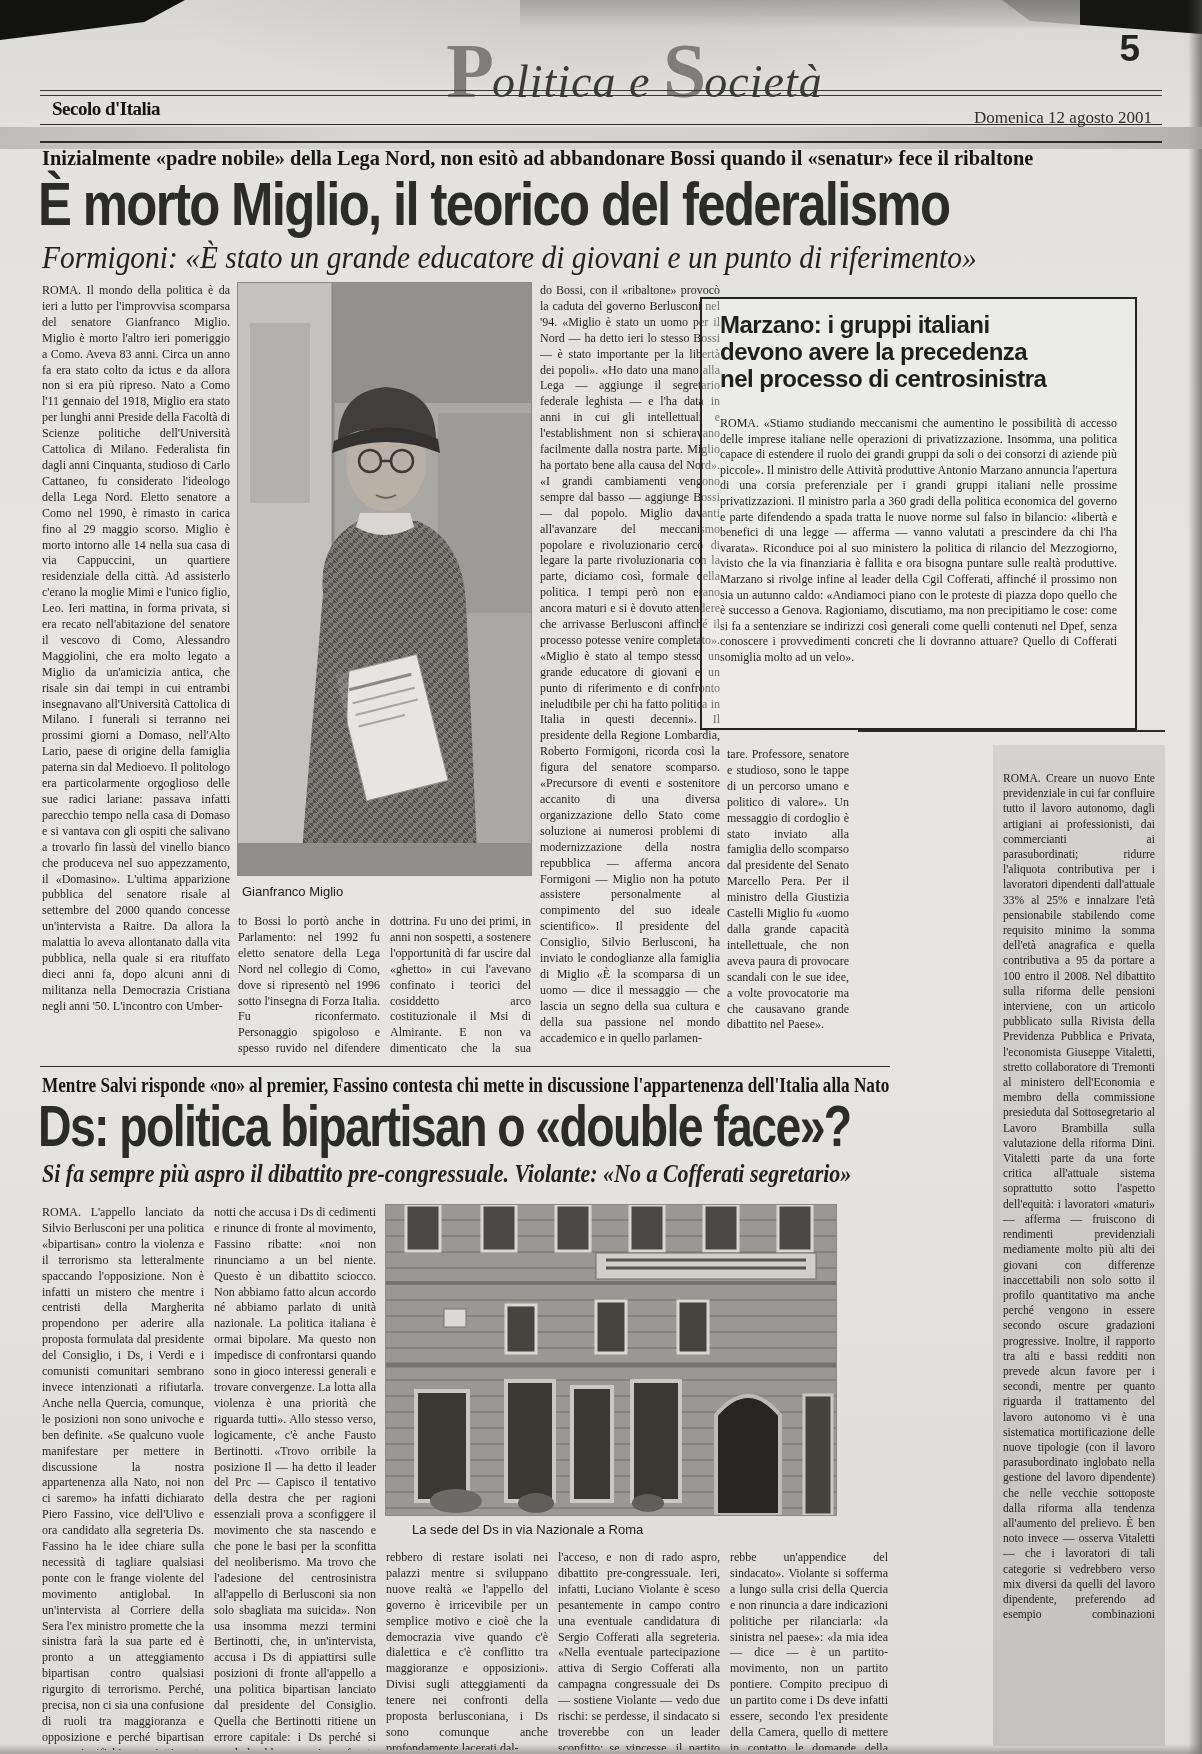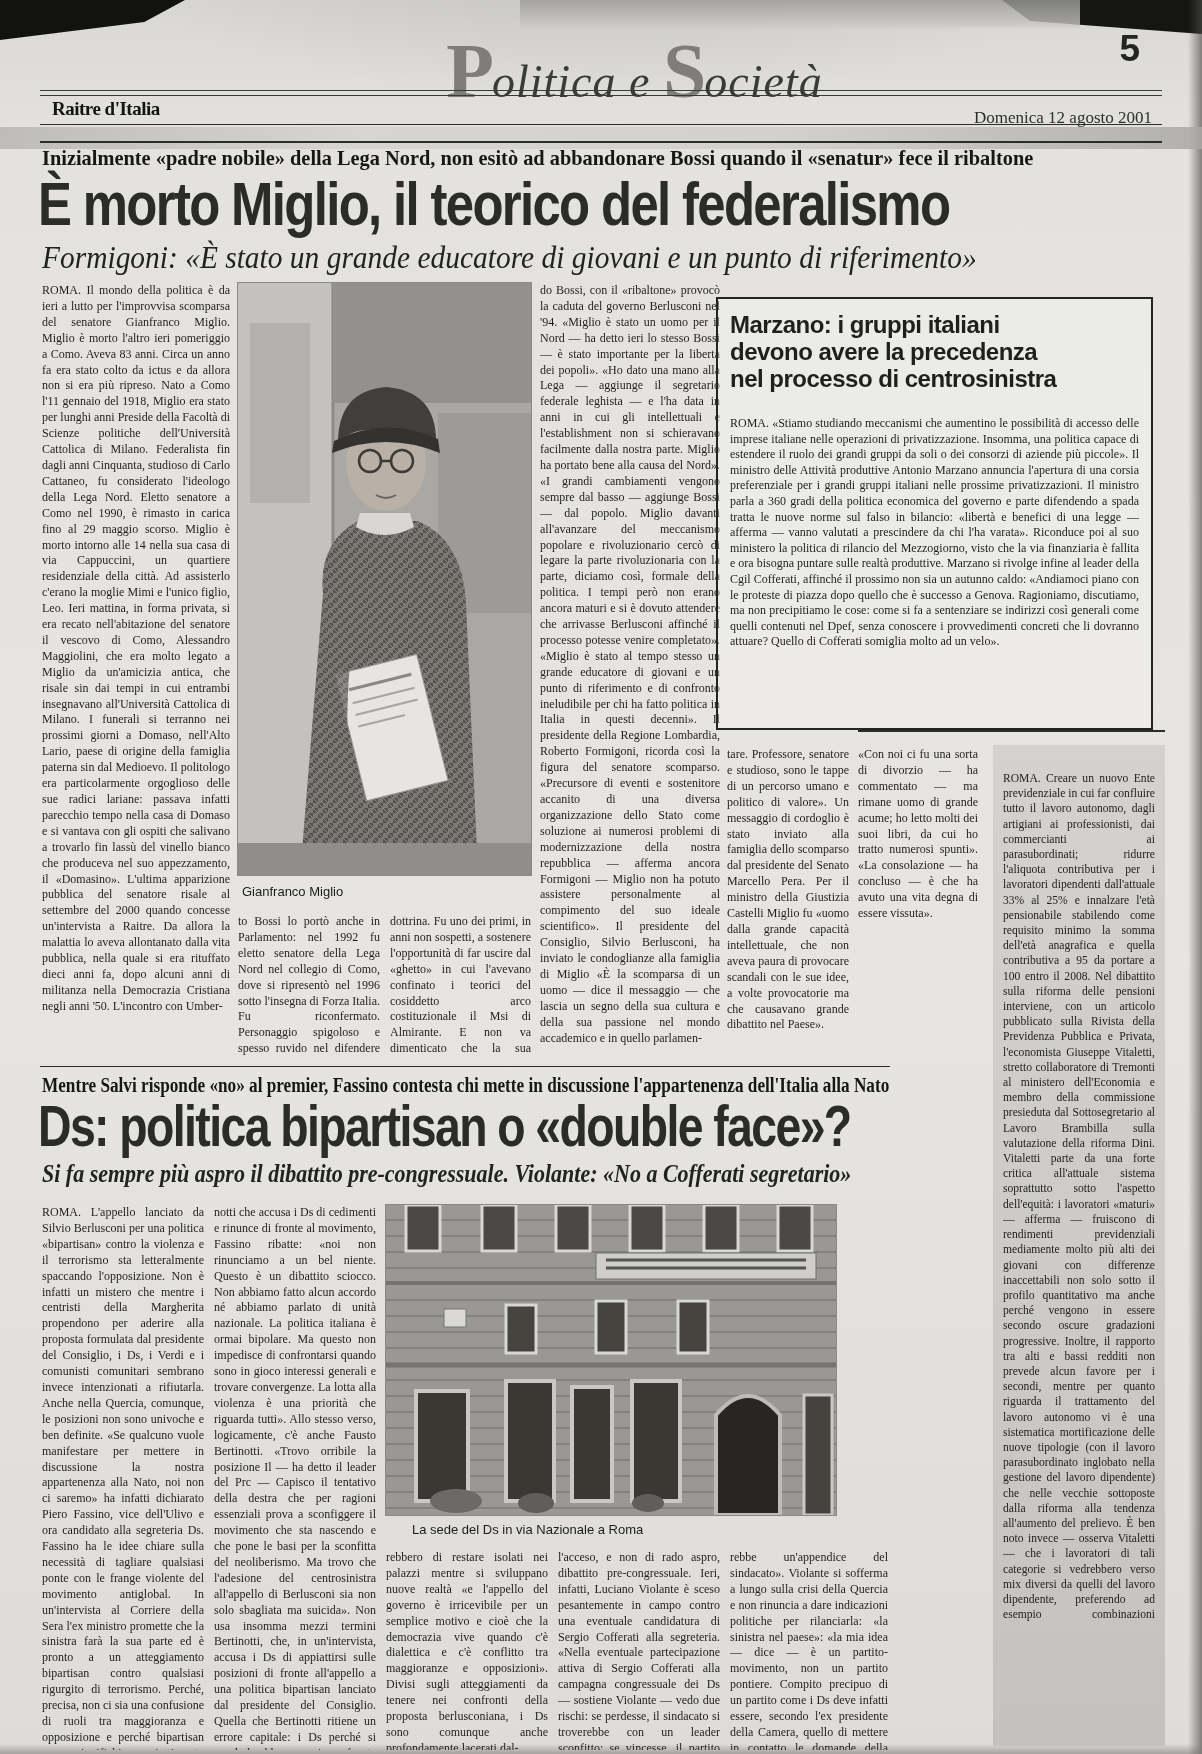--- a/index.html
+++ b/index.html
@@ -27,21 +27,21 @@
   .masthead{position:absolute;left:52px;top:98px;font-family:"Liberation Serif",serif;font-weight:bold;font-size:19px;letter-spacing:-0.5px;color:#141412;}
   .dateline{position:absolute;right:50px;top:108px;font-family:"Liberation Serif",serif;font-size:17px;color:#2e2e2c;z-index:3;}
   
   .kicker1{position:absolute;left:42px;top:146px;width:1130px;font-weight:bold;font-size:21px;white-space:nowrap;transform:scaleX(.97);transform-origin:0 50%;color:#171715;}
   .headline1{position:absolute;left:38px;top:168px;font-family:"Liberation Sans",sans-serif;font-weight:bold;font-size:62px;letter-spacing:-2px;white-space:nowrap;transform:scaleX(.82);transform-origin:0 0;color:#2b2b29;}
   .subhead1{position:absolute;left:42px;top:240px;font-style:italic;font-size:31px;white-space:nowrap;transform:scaleX(.95);transform-origin:0 0;color:#222220;}
   .bodytext{position:absolute;font-size:12px;line-height:15.9px;text-align:justify;overflow:hidden;color:#201f1d;}
   .caption{position:absolute;font-family:"Liberation Sans",sans-serif;font-weight:normal;font-size:13px;color:#1c1c1a;}
   .photo{position:absolute;background:#9b9a97;box-shadow:0 0 0 1px #8a8986;}
   
-  .mbox{position:absolute;left:716px;top:297px;width:437px;height:433px;border:2px solid #232321;background:rgba(250,250,248,.35);box-sizing:border-box;padding:12px 12px;}
+  .mbox{position:absolute;left:700px;top:297px;width:437px;height:433px;border:2px solid #232321;background:rgba(250,250,248,.35);box-sizing:border-box;padding:12px 18px;}
   .mbox-h{font-family:"Liberation Sans",sans-serif;font-weight:bold;font-size:24px;line-height:27px;color:#1f1f1d;letter-spacing:-0.5px;}
   .mbox-b{margin-top:24px;font-size:12px;line-height:15.6px;text-align:justify;height:290px;overflow:hidden;color:#201f1d;}
   
   .pbox{position:absolute;left:993px;top:745px;width:172px;height:1001px;background:linear-gradient(180deg,#d3d2cf,#cbcac7 60%,#c3c2bf);box-sizing:border-box;padding:14px 10px;overflow:hidden;}
   .pbox-h{font-family:"Liberation Sans",sans-serif;font-weight:bold;font-size:21px;line-height:24px;text-align:center;color:#222220;letter-spacing:-0.5px;}
   .pbox-b{margin-top:12px;font-size:11.6px;line-height:15.2px;text-align:justify;color:#232220;height:850px;overflow:hidden;}
   
   .kicker2{position:absolute;left:42px;top:1074px;font-weight:bold;font-size:20px;white-space:nowrap;transform:scaleX(.86);transform-origin:0 50%;color:#171715;}
   .headline2{position:absolute;left:38px;top:1092px;font-family:"Liberation Sans",sans-serif;font-weight:bold;font-size:58px;letter-spacing:-2px;white-space:nowrap;transform:scaleX(.80);transform-origin:0 0;color:#2b2b29;}
   .subhead2{position:absolute;left:42px;top:1160px;font-style:italic;font-weight:bold;font-size:25px;white-space:nowrap;transform:scaleX(.88);transform-origin:0 0;color:#222220;}
@@ -55,21 +55,21 @@
   <div class="art corner-tr"></div>
   <div class="art top-smudge"></div>
   <div class="art edge-r"></div>
   <div class="art edge-b"></div>
 
   <div class="section-title">
     <span class="bigcap">P</span><span class="ital">olitica e </span><span class="bigcap">S</span><span class="ital">ocietà</span>
   </div>
   <div class="pagenum">5</div>
   <div class="art band-under-head"></div>
-  <div class="masthead">Raitre d'Italia</div>
+  <div class="masthead">Secolo d'Italia</div>
   <div class="rule" style="left:40px;top:124px;width:1122px;height:1px;"></div>
   <div class="art band-date"></div>
   <div class="dateline">Domenica 12 agosto 2001</div>
 
   <div class="rule" style="left:40px;top:141px;width:1122px;height:2px;"></div>
   <div class="kicker1">Inizialmente «padre nobile» della Lega Nord, non esitò ad abbandonare Bossi quando il «senatur» fece il ribaltone</div>
   <div class="headline1">È morto Miglio, il teorico del federalismo</div>
   <div class="subhead1">Formigoni: «È stato un grande educatore di giovani e un punto di riferimento»</div>
 
   <div class="bodytext" style="left:42px;top:283px;width:188px;height:772px;">ROMA. Il mondo della politica è da ieri a lutto per l'improvvisa scomparsa del senatore Gianfranco Miglio. Miglio è morto l'altro ieri pomeriggio a Como. Aveva 83 anni. Circa un anno fa era stato colto da ictus e da allora non si era più ripreso. Nato a Como l'11 gennaio del 1918, Miglio era stato per lunghi anni Preside della Facoltà di Scienze politiche dell'Università Cattolica di Milano. Federalista fin dagli anni Cinquanta, studioso di Carlo Cattaneo, fu considerato l'ideologo della Lega Nord. Eletto senatore a Como nel 1990, è rimasto in carica fino al 29 maggio scorso. Miglio è morto intorno alle 14 nella sua casa di via Cappuccini, un quartiere residenziale della città. Ad assisterlo c'erano la moglie Mimi e l'unico figlio, Leo. Ieri mattina, in forma privata, si era recato nell'abitazione del senatore il vescovo di Como, Alessandro Maggiolini, che era molto legato a Miglio da un'amicizia antica, che risale sin dai tempi in cui entrambi insegnavano all'Università Cattolica di Milano. I funerali si terranno nei prossimi giorni a Domaso, nell'Alto Lario, paese di origine della famiglia paterna sin dal Medioevo. Il politologo era particolarmente orgoglioso delle sue radici lariane: passava infatti parecchio tempo nella casa di Domaso e si vantava con gli ospiti che salivano a trovarlo fin lassù del vinello bianco che produceva nel suo appezzamento, il «Domasino». L'ultima apparizione pubblica del senatore risale al settembre del 2000 quando concesse un'intervista a Raitre. Da allora la malattia lo aveva allontanato dalla vita pubblica, nella quale si era rituffato dieci anni fa, dopo alcuni anni di militanza nella Democrazia Cristiana negli anni '50. L'incontro con Umber-</div>
@@ -119,21 +119,20 @@
   <div class="bodytext" style="left:540px;top:283px;width:180px;height:772px;">do Bossi, con il «ribaltone» provocò la caduta del governo Berlusconi nel '94. «Miglio è stato un uomo per il Nord — ha detto ieri lo stesso Bossi — è stato importante per la libertà dei popoli». «Ho dato una mano alla Lega — aggiunge il segretario federale leghista — e l'ha data in anni in cui gli intellettuali e l'establishment non si schieravano facilmente dalla nostra parte. Miglio ha portato bene alla causa del Nord». «I grandi cambiamenti vengono sempre dal basso — aggiunge Bossi — dal popolo. Miglio davanti all'avanzare del meccanismo popolare e rivoluzionario cercò di legare la parte rivoluzionaria con la parte, diciamo così, formale della politica. I tempi però non erano ancora maturi e si è dovuto attendere che arrivasse Berlusconi affinché il processo potesse venire completato». «Miglio è stato al tempo stesso un grande educatore di giovani e un punto di riferimento e di confronto ineludibile per chi ha fatto politica in Italia in questi decenni». Il presidente della Regione Lombardia, Roberto Formigoni, ricorda così la figura del senatore scomparso. «Precursore di eventi e sostenitore accanito di una diversa organizzazione dello Stato come soluzione ai numerosi problemi di modernizzazione della nostra repubblica — afferma ancora Formigoni — Miglio non ha potuto assistere personalmente al compimento del suo ideale scientifico». Il presidente del Consiglio, Silvio Berlusconi, ha inviato le condoglianze alla famiglia di Miglio «È la scomparsa di un uomo — dice il messaggio — che lascia un segno della sua cultura e della sua passione nel mondo accademico e in quello parlamen-</div>
 
   <div class="mbox">
     <div class="mbox-h">Marzano: i gruppi italiani</div>
     <div class="mbox-h">devono avere la precedenza</div>
     <div class="mbox-h">nel processo di centrosinistra</div>
     <div class="mbox-b">ROMA. «Stiamo studiando meccanismi che aumentino le possibilità di accesso delle imprese italiane nelle operazioni di privatizzazione. Insomma, una politica capace di estendere il ruolo dei grandi gruppi da soli o dei consorzi di aziende più piccole». Il ministro delle Attività produttive Antonio Marzano annuncia l'apertura di una corsia preferenziale per i grandi gruppi italiani nelle prossime privatizzazioni. Il ministro parla a 360 gradi della politica economica del governo e parte difendendo a spada tratta le nuove norme sul falso in bilancio: «libertà e benefici di una legge — afferma — vanno valutati a prescindere da chi l'ha varata». Riconduce poi al suo ministero la politica di rilancio del Mezzogiorno, visto che la via finanziaria è fallita e ora bisogna puntare sulle realtà produttive. Marzano si rivolge infine al leader della Cgil Cofferati, affinché il prossimo non sia un autunno caldo: «Andiamoci piano con le proteste di piazza dopo quello che è successo a Genova. Ragioniamo, discutiamo, ma non precipitiamo le cose: come si fa a sentenziare se indirizzi così generali come quelli contenuti nel Dpef, senza conoscere i provvedimenti concreti che li dovranno attuare? Quello di Cofferati somiglia molto ad un velo».</div>
   </div>
 
   <div class="bodytext" style="left:727px;top:747px;width:122px;height:308px;">tare. Professore, senatore e studioso, sono le tappe di un percorso umano e politico di valore». Un messaggio di cordoglio è stato inviato alla famiglia dello scomparso dal presidente del Senato Marcello Pera. Per il ministro della Giustizia Castelli Miglio fu «uomo dalla grande capacità intellettuale, che non aveva paura di provocare scandali con le sue idee, a volte provocatorie ma che causavano grande dibattito nel Paese».</div>
-  <div class="bodytext" style="left:858px;top:747px;width:120px;height:308px;">«Con noi ci fu una sorta di divorzio — ha commentato — ma rimane uomo di grande acume; ho letto molti dei suoi libri, da cui ho tratto numerosi spunti». «La consolazione — ha concluso — è che ha avuto una vita degna di essere vissuta».</div>
 
   <div class="rule" style="left:858px;top:730px;width:307px;height:2px;"></div>
   <div class="pbox">
     <div class="pbox-b">ROMA. Creare un nuovo Ente previdenziale in cui far confluire tutto il lavoro autonomo, dagli artigiani ai professionisti, dai commercianti ai parasubordinati; ridurre l'aliquota contributiva per i lavoratori dipendenti dall'attuale 33% al 25% e innalzare l'età pensionabile stabilendo come requisito minimo la somma dell'età anagrafica e quella contributiva a 95 da portare a 100 entro il 2008. Nel dibattito sulla riforma delle pensioni interviene, con un articolo pubblicato sulla Rivista della Previdenza Pubblica e Privata, l'economista Giuseppe Vitaletti, stretto collaboratore di Tremonti al ministero dell'Economia e membro della commissione presieduta dal Sottosegretario al Lavoro Brambilla sulla valutazione della riforma Dini. Vitaletti parte da una forte critica all'attuale sistema soprattutto sotto l'aspetto dell'equità: i lavoratori «maturi» — afferma — fruiscono di rendimenti previdenziali mediamente molto più alti dei giovani con differenze inaccettabili non solo sotto il profilo quantitativo ma anche perché vengono in essere secondo oscure gradazioni progressive. Inoltre, il rapporto tra alti e bassi redditi non prevede alcun favore per i secondi, mentre per quanto riguarda il trattamento del lavoro autonomo vi è una sistematica mortificazione delle nuove tipologie (con il lavoro parasubordinato inglobato nella gestione del lavoro dipendente) che nelle vecchie sottoposte dalla riforma alla tendenza all'aumento del prelievo. È ben noto invece — osserva Vitaletti — che i lavoratori di tali categorie si vedrebbero verso mix diversi da quelli del lavoro dipendente, preferendo ad esempio combinazioni regolatorie che prevedano aliquote minori ed età di pensionamento maggiori.</div>
   </div>
 
   <div class="rule" style="left:40px;top:1066px;width:850px;height:1px;"></div>
   <div class="kicker2">Mentre Salvi risponde «no» al premier, Fassino contesta chi mette in discussione l'appartenenza dell'Italia alla Nato</div>
   <div class="headline2">Ds: politica bipartisan o «double face»?</div>
   <div class="subhead2">Si fa sempre più aspro il dibattito pre-congressuale. Violante: «No a Cofferati segretario»</div>

